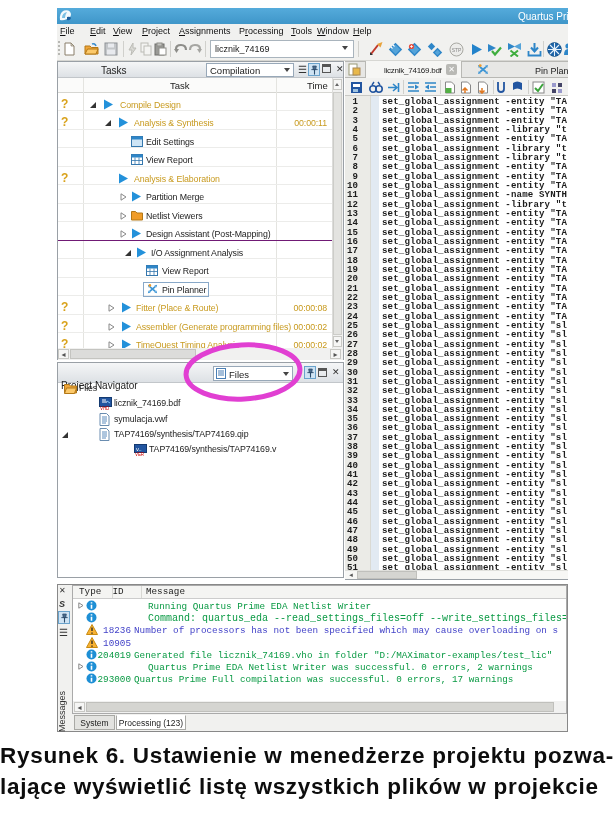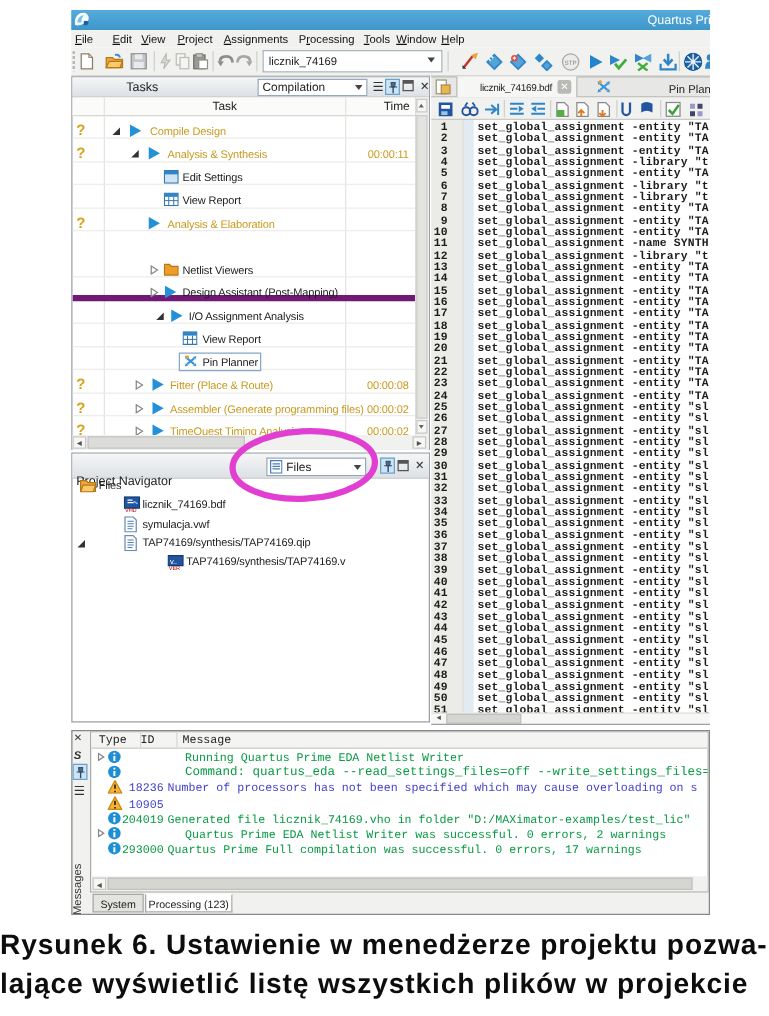--- a/index.html
+++ b/index.html
@@ -207,30 +207,39 @@
         </svg>
         <span class="a" style="left:88px;top:7px;color:#1c1c1c;">View Report</span>
       </div>
       <div class="a" style="left:0;top:73.84px;width:274px;height:18.46px;border-bottom:1px solid #ececea;">
         <span class="a" style="left:3px;top:4px;color:#d9a21b;font-weight:bold;font-size:12px;">?</span>
         <svg class="a" style="left:60px;top:6px" width="11" height="11" viewBox="0 0 11 11">
           <path d="M1 0.5 L10 5.5 L1 10.5 Z" fill="#2391da"></path>
         </svg>
         <span class="a" style="left:76px;top:7px;color:#c89a1e;">Analysis &amp; Elaboration</span>
       </div>
+      <div class="a" style="left:0;top:92.30000000000001px;width:274px;height:18.46px;border-bottom:1px solid #ececea;">
+        <svg class="a" style="left:62px;top:8px" width="7" height="8" viewBox="0 0 7 8">
+          <path d="M1 0.8 L6 4 L1 7.2 Z" fill="#fff" stroke="#888"></path>
+        </svg>
+        <svg class="a" style="left:73px;top:6px" width="11" height="11" viewBox="0 0 11 11">
+          <path d="M1 0.5 L10 5.5 L1 10.5 Z" fill="#2391da"></path>
+        </svg>
+        <span class="a" style="left:88px;top:7px;color:#1c1c1c;">Partition Merge</span>
+      </div>
       <div class="a" style="left:0;top:110.76px;width:274px;height:18.46px;border-bottom:1px solid #ececea;">
         <svg class="a" style="left:62px;top:8px" width="7" height="8" viewBox="0 0 7 8">
           <path d="M1 0.8 L6 4 L1 7.2 Z" fill="#fff" stroke="#888"></path>
         </svg>
         <svg class="a" style="left:73px;top:6px" width="12" height="11" viewBox="0 0 12 11">
           <path d="M0.5 1.5 h4 l1.5 1.5 h5.5 v7 h-11 z" fill="#f09c28" stroke="#b37817"></path>
         </svg>
         <span class="a" style="left:88px;top:7px;color:#1c1c1c;">Netlist Viewers</span>
       </div>
-      <div class="a" style="left:0;top:129.22px;width:274px;height:18.46px;border-bottom:5px solid #701a75;text-align:center;">
+      <div class="a" style="left:0;top:129.22px;width:274px;height:18.46px;border-bottom:1px solid #701a75;text-align:center;">
         <svg class="a" style="left:62px;top:8px" width="7" height="8" viewBox="0 0 7 8">
           <path d="M1 0.8 L6 4 L1 7.2 Z" fill="#fff" stroke="#888"></path>
         </svg>
         <svg class="a" style="left:73px;top:6px" width="11" height="11" viewBox="0 0 11 11">
           <path d="M1 0.5 L10 5.5 L1 10.5 Z" fill="#2391da"></path>
         </svg>
         <span class="a" style="left:88px;top:7px;color:#1c1c1c;">Design Assistant (Post-Mapping)</span>
       </div>
       <div class="a" style="left:0;top:147.68px;width:274px;height:18.46px;border-bottom:1px solid #ececea;">
         <svg class="a" style="left:66px;top:8px" width="8" height="8" viewBox="0 0 8 8">

